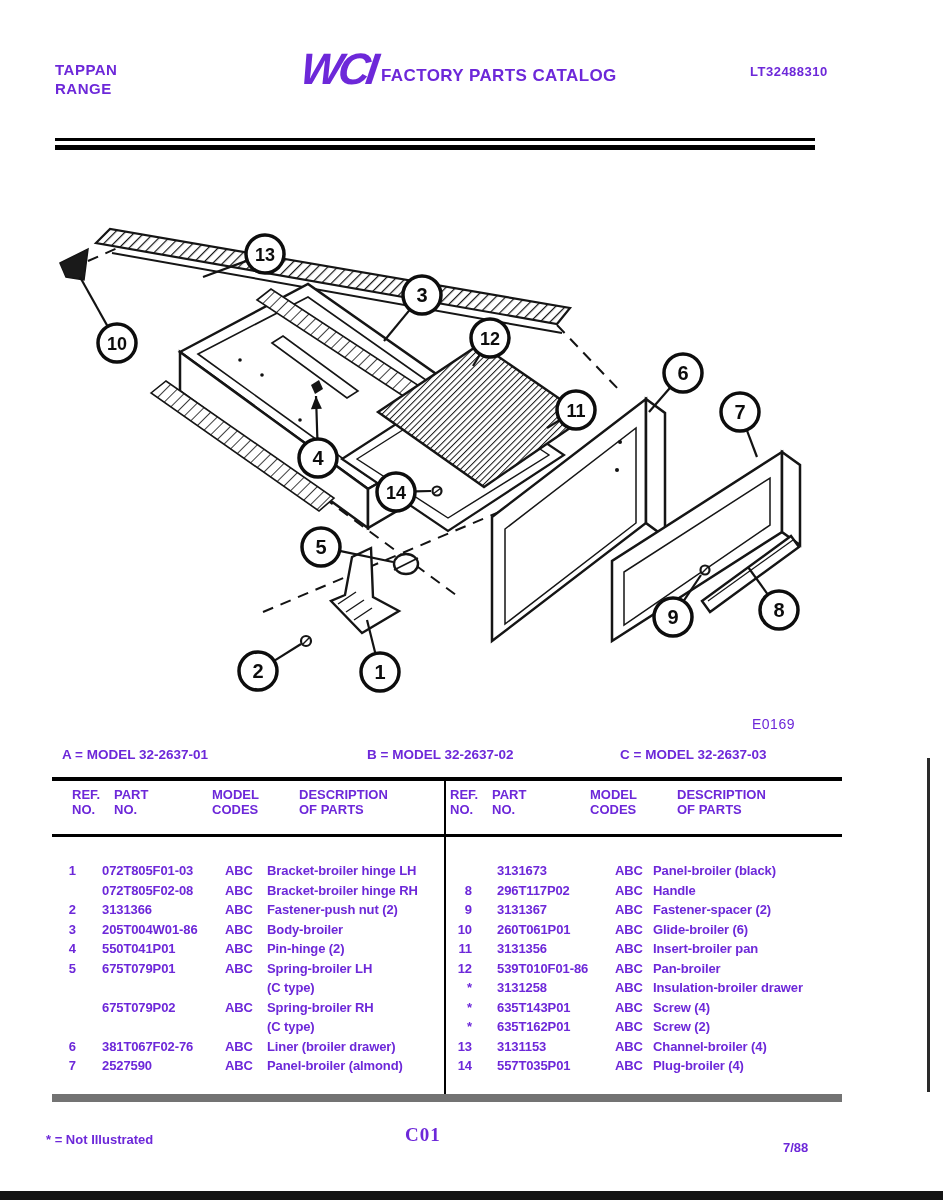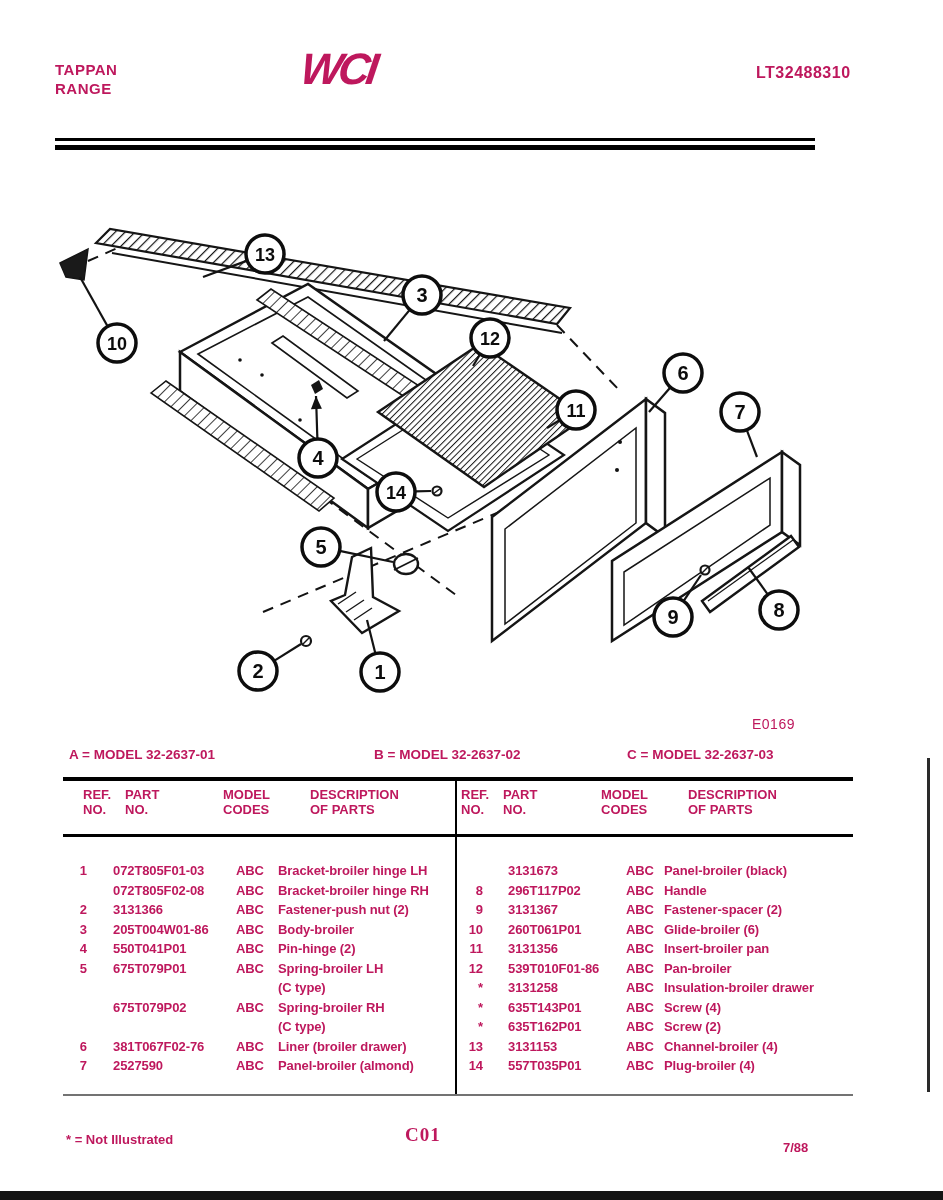--- a/index.html
+++ b/index.html
@@ -1,68 +1,69 @@
 <!DOCTYPE html>
 <html><head>
 <meta charset="utf-8">
 <style>
   html,body{margin:0;padding:0;background:#d8d8d8;}
   .page{position:relative;width:943px;height:1200px;background:#ffffff;
-        font-family:"Liberation Sans",sans-serif;color:#be185d;overflow:hidden;}
+        font-family:"Liberation Sans",sans-serif;color:#6d28d9;overflow:hidden;}
   .abs{position:absolute;white-space:nowrap;}
   
   .brand{left:55px;top:60px;font-size:15px;font-weight:bold;line-height:19px;letter-spacing:.5px;}
   .logo{left:301px;top:44px;font-size:44px;font-weight:900;font-style:italic;
         letter-spacing:-4px;transform:skewX(-8deg);}
   .cat-title{left:381px;top:66px;font-size:17px;font-weight:bold;letter-spacing:.4px;}
-  .pubnum{left:750px;top:64px;font-size:16px;font-weight:bold;letter-spacing:.5px;margin-left:6px;}
+  .pubnum{left:750px;top:64px;font-size:13px;font-weight:bold;letter-spacing:.5px;}
   .rule-double{left:55px;top:138px;width:760px;height:4px;border-top:3px solid #000;border-bottom:5px solid #000;}
   
   #diagram{position:absolute;left:0;top:0;pointer-events:none;}
   .part{stroke:#151515;}
   .leader{stroke:#131313;stroke-width:2.2;}
   .dashed{stroke:#131313;stroke-width:2;stroke-dasharray:11 8;fill:none;}
   .callout-circle{fill:#ffffff;stroke:#0d0d0d;stroke-width:3.5;}
   .callout-num{font-family:"Liberation Sans",sans-serif;font-weight:bold;text-anchor:middle;fill:#0c0c0c;}
   .fig-code{left:752px;top:716px;font-size:14px;font-weight:normal;letter-spacing:.5px;}
   
-  .models{top:747px;font-size:13.5px;font-weight:bold;margin-left:7px;}
+  .models{top:747px;font-size:13.5px;font-weight:bold;}
   .model-a{left:62px;} .model-b{left:367px;} .model-c{left:620px;}
   
-  .ptable{left:63px;top:777px;width:790px;height:313px;border-top:4px solid #000;border-bottom:2px solid #737373;position:absolute;}
+  .ptable{left:52px;top:777px;width:790px;height:313px;border-top:4px solid #000;border-bottom:8px solid #737373;position:absolute;}
   .ptable .vdiv{position:absolute;left:392px;top:0;width:2px;height:100%;background:#000;}
   .thead{position:absolute;left:0;top:6px;width:100%;height:47px;border-bottom:3px solid #000;}
   .hcell{position:absolute;font-size:13px;font-weight:bold;line-height:15px;}
   .h-ref-l{left:20px;} .h-part-l{left:62px;} .h-model-l{left:160px;} .h-desc-l{left:247px;}
   .h-ref-r{left:398px;} .h-part-r{left:440px;} .h-model-r{left:538px;} .h-desc-r{left:625px;}
   .rows{position:absolute;left:0;top:82px;width:100%;}
   .prow{position:relative;height:19.5px;font-size:13px;font-weight:bold;}
   .cell{position:absolute;white-space:nowrap;letter-spacing:-.1px;}
   .lrow .ref{left:0;width:24px;text-align:right;}
   .lrow .part{left:50px;} .lrow .codes{left:173px;} .lrow .desc{left:215px;}
   .rrow .ref{left:394px;width:26px;text-align:right;}
   .rrow .part{left:445px;} .rrow .codes{left:563px;} .rrow .desc{left:601px;}
   
-  .foot-note{left:66px;top:1132px;font-size:13px;font-weight:bold;text-align:right;}
+  .foot-note{left:46px;top:1132px;font-size:13px;font-weight:bold;text-align:right;}
   .foot-center{left:405px;top:1124px;font-size:19px;font-weight:bold;font-family:"Liberation Serif",serif;letter-spacing:1px;}
   .foot-date{left:783px;top:1132px;font-size:13px;font-weight:bold;margin-top:8px;}
   
   .scan-bottom{position:absolute;left:0;top:1191px;width:943px;height:9px;background:#141414;}
   .scan-right{position:absolute;left:927px;top:758px;width:3px;height:334px;background:#2a2a2a;}
 </style>
 </head>
 <body>
 
 <div class="page">
 
   <div class="abs brand">
     <div>TAPPAN</div>
     <div>RANGE</div>
   </div>
   <div class="abs logo">WCI</div>
+  <div class="abs cat-title">FACTORY PARTS CATALOG</div>
   <div class="abs pubnum">LT32488310</div>
   <div class="abs rule-double"></div>
 
   <svg id="diagram" width="943" height="1200" viewBox="0 0 943 1200">
     <defs>
       <pattern id="hatchA" width="7" height="7" patternUnits="userSpaceOnUse" patternTransform="rotate(45)">
         <rect width="7" height="7" fill="#fff"></rect>
           <line x1="0" y1="0" x2="0" y2="7" stroke="#161616" stroke-width="2.4"></line>
       </pattern>
       <pattern id="hatchB" width="4.5" height="4.5" patternUnits="userSpaceOnUse" patternTransform="rotate(45)">

